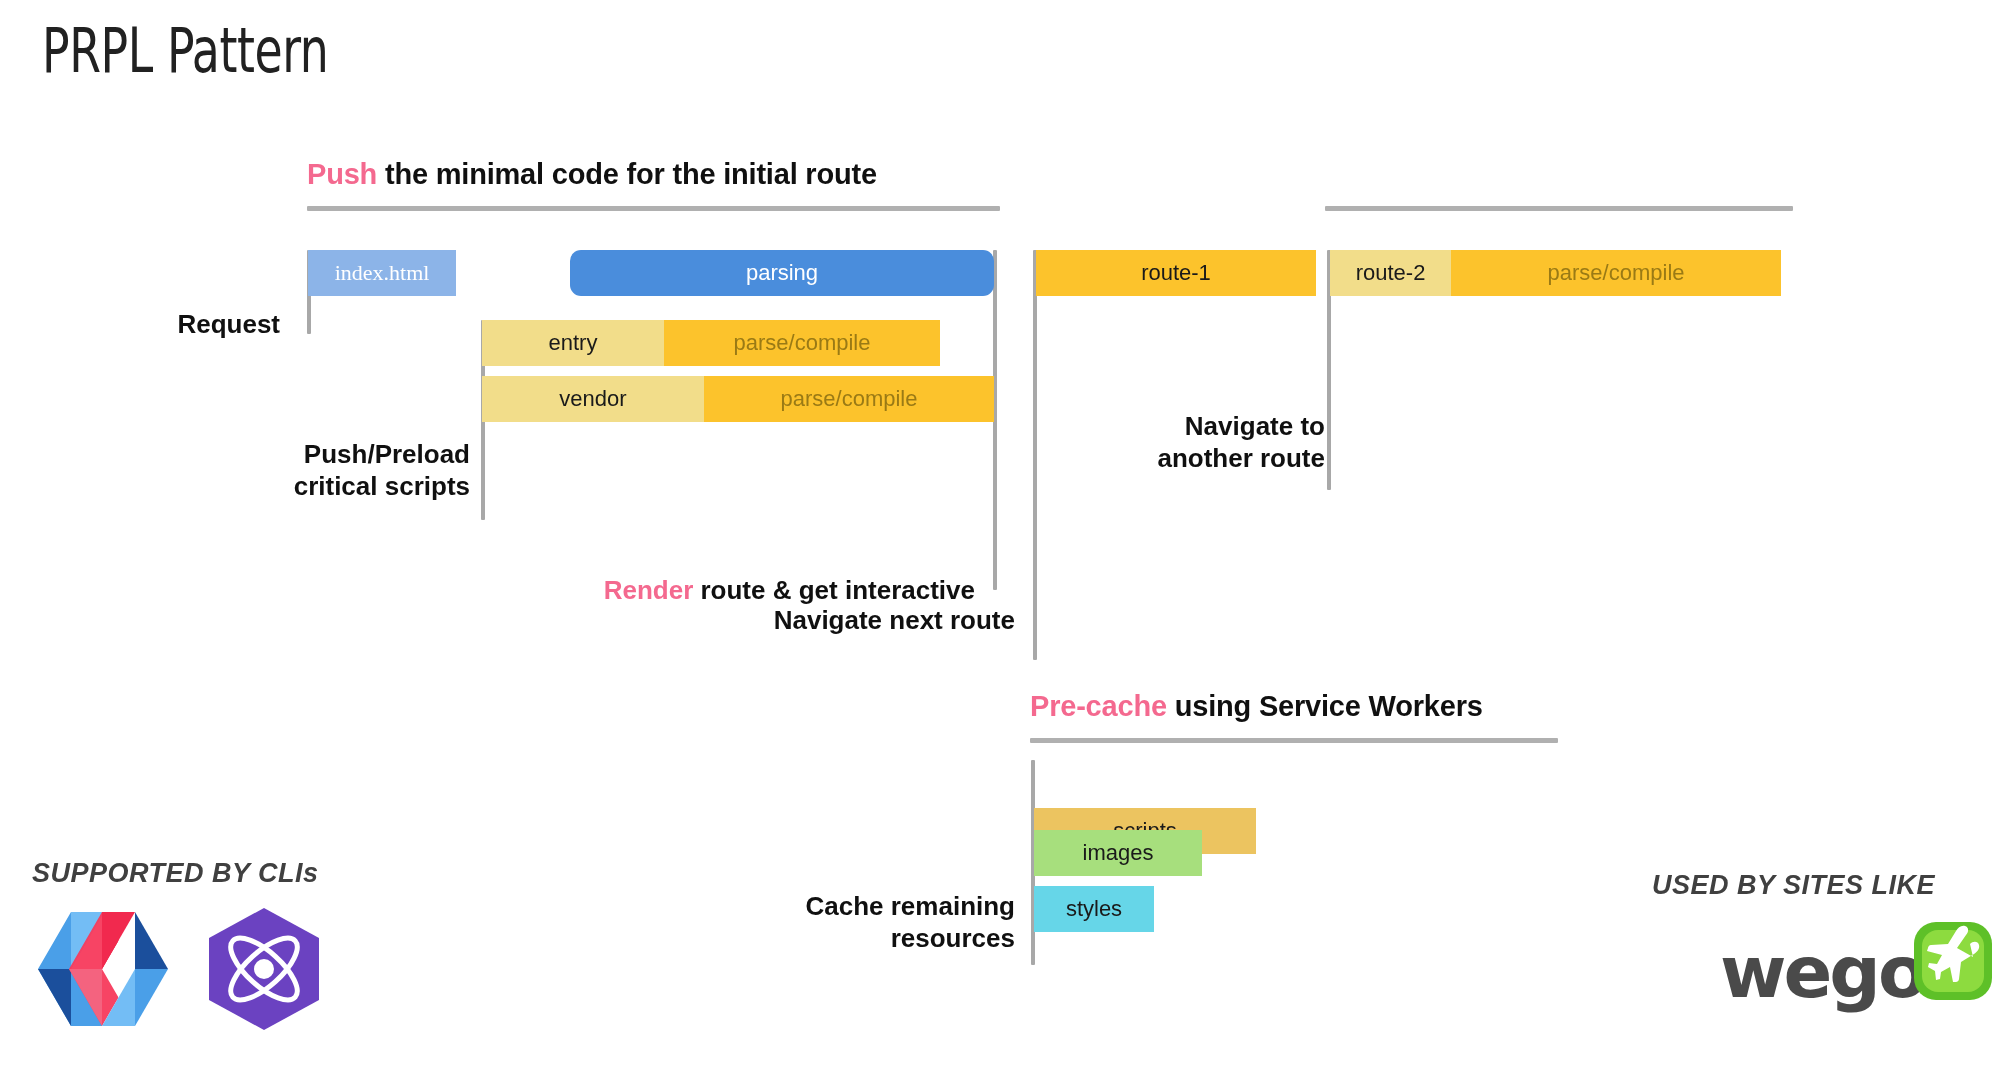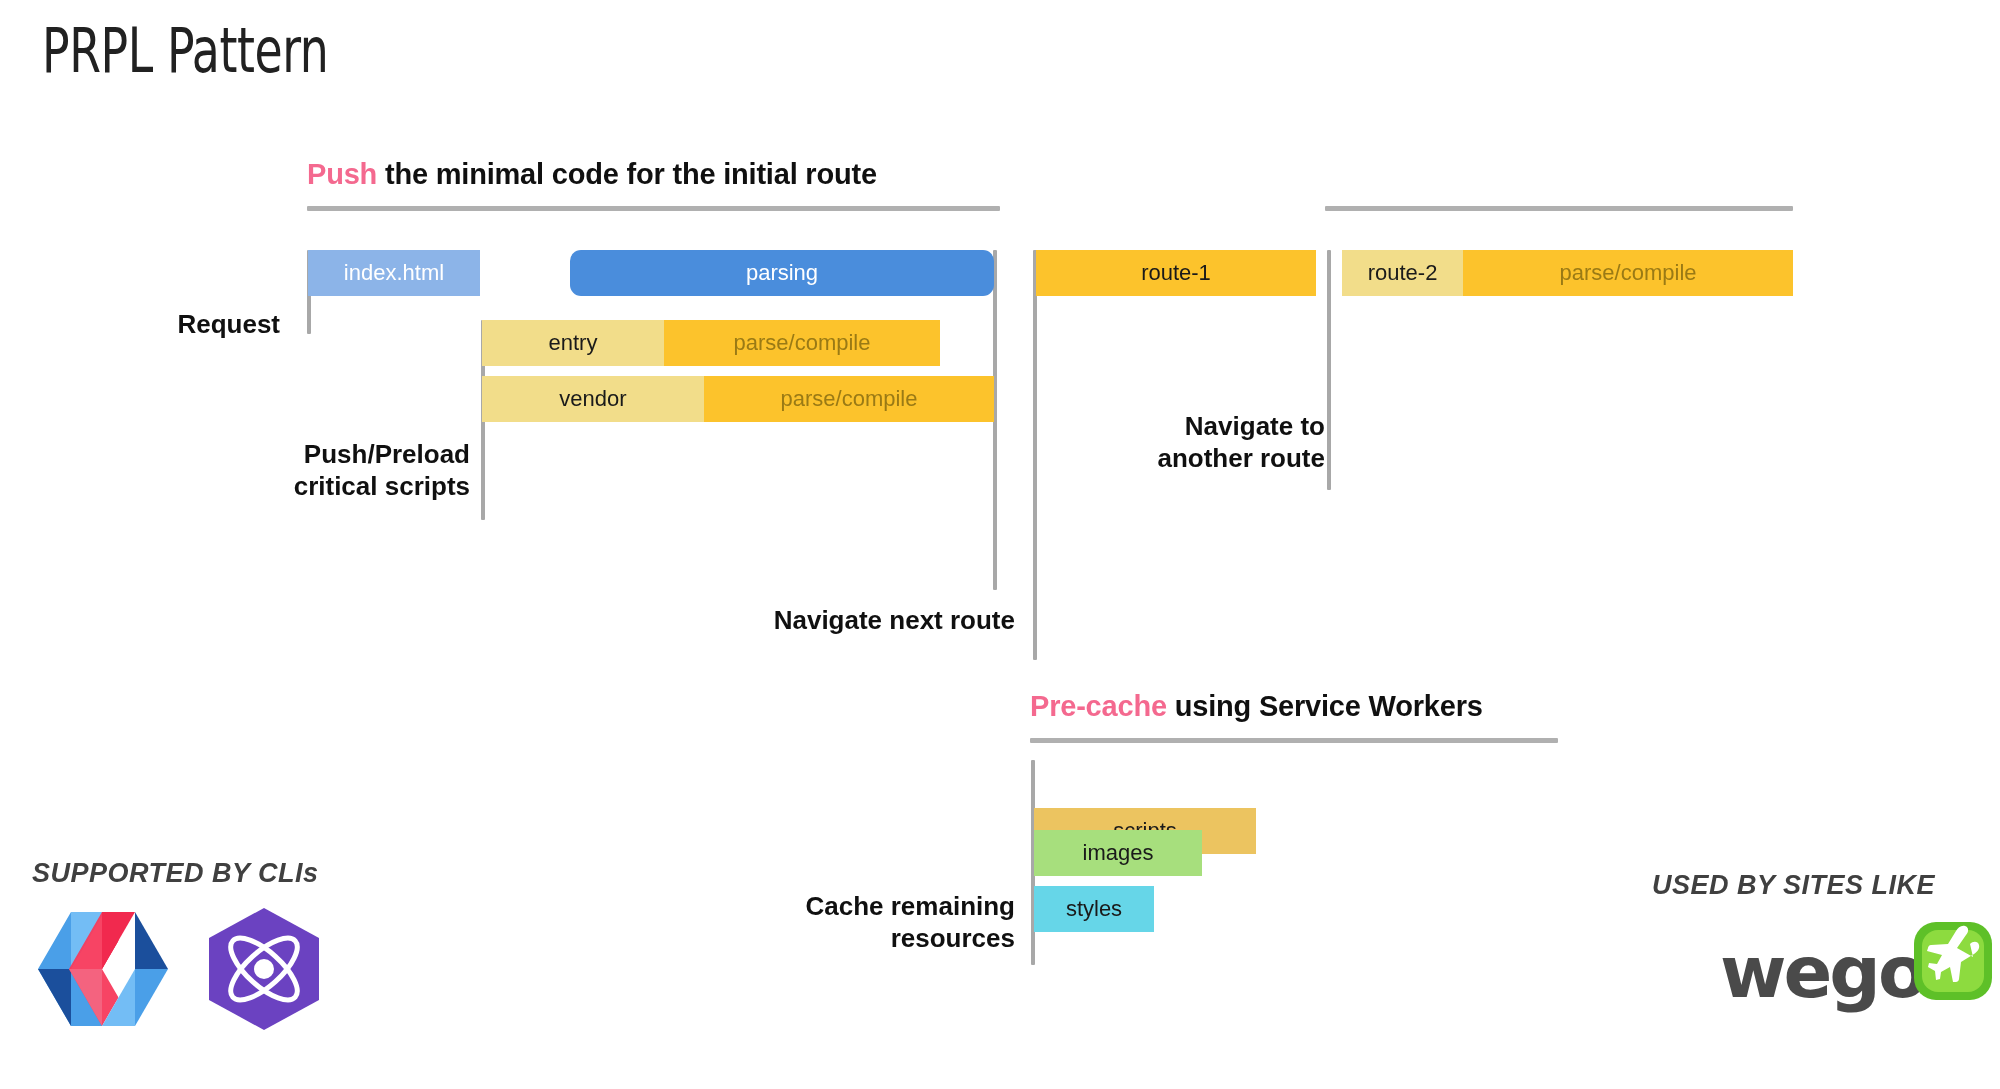--- a/index.html
+++ b/index.html
@@ -140,52 +140,55 @@
   <div class="vline" style="left:993px; top:250px; height:340px;"></div>
   <div class="vline" style="left:1033px; top:250px; height:410px;"></div>
   <div class="vline" style="left:1327px; top:250px; height:240px;"></div>
   <div class="vline" style="left:1031px; top:760px; height:205px;"></div>
 
   <div class="row-label" style="left:60px; top:308px; width:220px;">Request</div>
 
   <div class="row-label" style="left:150px; top:438px; width:320px;">Push/Preload
 critical scripts</div>
 
+  <div class="row-label" style="left:400px; top:542px; width:575px;">
+    <span class="kw">Render</span><span> route &amp; get interactive</span>
+  </div>
 
   <div class="row-label" style="left:560px; top:604px; width:455px;">Navigate next route</div>
 
   <div class="row-label" style="left:1060px; top:410px; width:265px;">Navigate to
 another route</div>
 
   <div class="row-label" style="left:720px; top:890px; width:295px;">Cache remaining
 resources</div>
 
   <div class="bar" style="left:308px; top:250px; width:172px;">
-    <div class="seg c-html" style="width:172px;">index.html</div>
+    <div class="seg c-html" style="width:148px;font-family:Liberation Serif, serif;">index.html</div>
   </div>
 
   <div class="bar" style="left:570px; top:250px; width:424px;">
     <div class="seg c-parsing" style="width:424px;border-radius:11px;">parsing</div>
   </div>
 
   <div class="bar" style="left:482px; top:320px; width:458px;">
     <div class="seg c-light-yellow" style="width:182px;">entry</div>
     <div class="seg c-orange" style="width:276px;">parse/compile</div>
   </div>
 
   <div class="bar" style="left:482px; top:376px; width:512px;">
     <div class="seg c-light-yellow" style="width:222px;">vendor</div>
     <div class="seg c-orange" style="width:290px;">parse/compile</div>
   </div>
 
   <div class="bar" style="left:1036px; top:250px; width:280px;">
     <div class="seg c-route" style="width:280px;">route-1</div>
   </div>
 
-  <div class="bar" style="left:1330px; top:250px; width:451px;margin-left:12px;">
+  <div class="bar" style="left:1330px; top:250px; width:451px;">
     <div class="seg c-light-yellow" style="width:124px;">route-2</div>
     <div class="seg c-orange" style="width:338px;">parse/compile</div>
   </div>
 
   <div class="bar" style="left:1034px; top:808px; width:222px;">
     <div class="seg c-scripts" style="width:222px;">scripts</div>
   </div>
 
   <div class="bar" style="left:1034px; top:830px; width:168px;">
     <div class="seg c-images" style="width:168px;">images</div>

